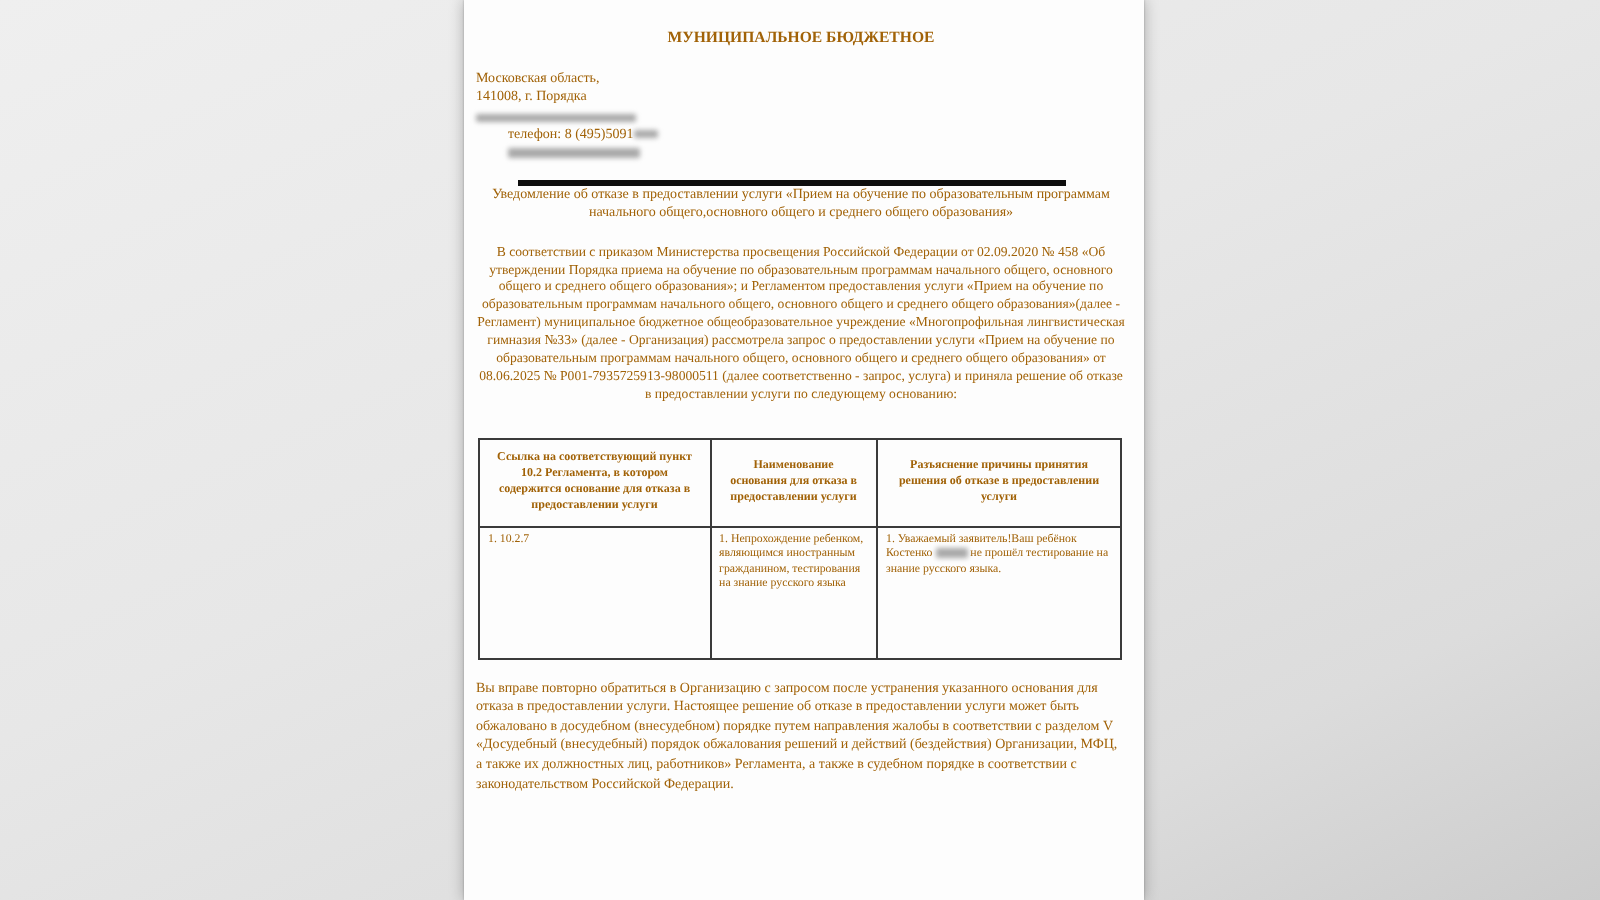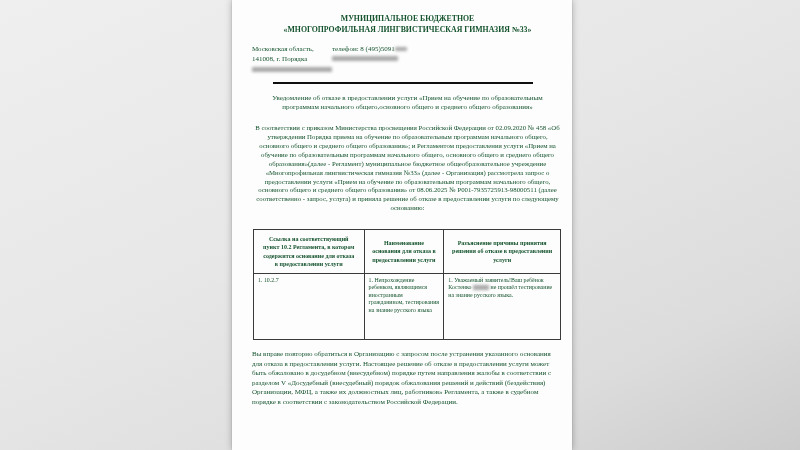--- a/index.html
+++ b/index.html
@@ -7,21 +7,21 @@
   body {
     font-family: "Liberation Serif", serif;
     background: linear-gradient(155deg, #efefef 0%, #e7e7e7 45%, #dcdcdc 80%, #cccccc 100%);
   }
   .scene { position: relative; width: 800px; height: 450px; }
   .page {
     position: absolute; left: 232px; top: 0; width: 340px; height: 450px;
     background: #fdfdfd;
     box-shadow: 0 0 7px rgba(0,0,0,0.28), 0 0 1px rgba(0,0,0,0.25);
   }
-  .content { position: relative; z-index: 2; padding: 10px 9px 0 20px; color: #14532d; }
+  .content { position: relative; z-index: 2; padding: 10px 9px 0 6px; color: #a16207; }
 
   
   .watermark { position: absolute; z-index: 1; top: 198px; left: 4px; right: 4px; height: 145px; pointer-events: none; overflow: visible; }
   .wm-pen {
     position: absolute; left: 0; top: 0;
     font-family: "Liberation Sans", sans-serif; font-weight: bold;
     font-size: 88px; letter-spacing: 13px; line-height: 88px;
     color: rgba(0,0,0,0.055);
   }
   .wm-y {
@@ -32,31 +32,31 @@
     -webkit-text-stroke: 1.2px rgba(0,0,0,0.09);
   }
   .wm-m {
     position: absolute; left: 256px; top: 4px;
     font-family: "Liberation Sans", sans-serif; font-weight: bold;
     font-size: 72px; line-height: 72px;
     color: rgba(0,0,0,0.055);
   }
 
   .org-title { margin-top: 4px; text-align: center; font-weight: bold; font-size: 7.8px; line-height: 10.5px; }
-  .contacts-row { display: flex; justify-content: flex-start; margin-top: 10px; font-size: 7px; line-height: 9.5px; }
-  .contacts-right { width: 158px; }
+  .contacts-row { display: flex; justify-content: center; margin-top: 10px; font-size: 7px; line-height: 9.5px; flex-direction: column; }
+  .contacts-right { width: 158px; margin-left: 16px; }
   .blurline {
     display: inline-block; background: #a9a9a9; height: 4.6px; border-radius: 1px;
     filter: blur(1.4px); vertical-align: middle; margin-top: -1px;
   }
   .w12 { width: 12px; } .w16 { width: 16px; } .w66 { width: 66px; } .w80 { width: 80px; margin-top: 2px; }
   .rule { height: 2.6px; background: #0e0e0e; margin: 8px 30px 0 21px; }
 
   .komu { margin-top: 13px; padding-left: 165px; font-size: 7px; line-height: 9px; white-space: nowrap; }
-  .subject { margin-top: 10px; padding: 0 6px; text-align: center; font-size: 7px; line-height: 9px; }
+  .subject { padding: 0 6px; text-align: center; font-size: 7px; line-height: 9px; }
   .bodytext { margin-top: 12px; text-align: center; font-size: 6.8px; line-height: 8.9px; }
 
   table.rtable { margin-top: 16px; width: calc(100% - 3px); margin-left: 1px; border-collapse: collapse; }
   table.rtable th, table.rtable td { border: 0.9px solid #3a3a3a; }
   table.rtable th {
     font-weight: bold; font-size: 6px; line-height: 8.2px; text-align: center;
     padding: 5px 7px; vertical-align: middle;
   }
   table.rtable td { font-size: 5.9px; line-height: 7.5px; text-align: left; padding: 3px 4px; vertical-align: top; height: 66px; }
   .colw1 { width: 36%; } .colw2 { width: 26%; } .colw3 { width: 38%; }
@@ -67,21 +67,20 @@
 <body>
 
 <div class="scene">
   <div class="page">
 
 
     <div class="content">
 
       <div class="org-title">
         <div>МУНИЦИПАЛЬНОЕ БЮДЖЕТНОЕ</div>
-        <div>«МНОГОПРОФИЛЬНАЯ ЛИНГВИСТИЧЕСКАЯ ГИМНАЗИЯ №33»</div>
       </div>
 
       <div class="contacts-row">
         <div>
           <div>Московская область,</div>
           <div>141008, г. Порядка</div>
           <div><span class="blurline w80"></span></div>
         </div>
         <div class="contacts-right">
           <div><span>телефон: 8 (495)5091</span><span class="blurline w12"></span></div>

